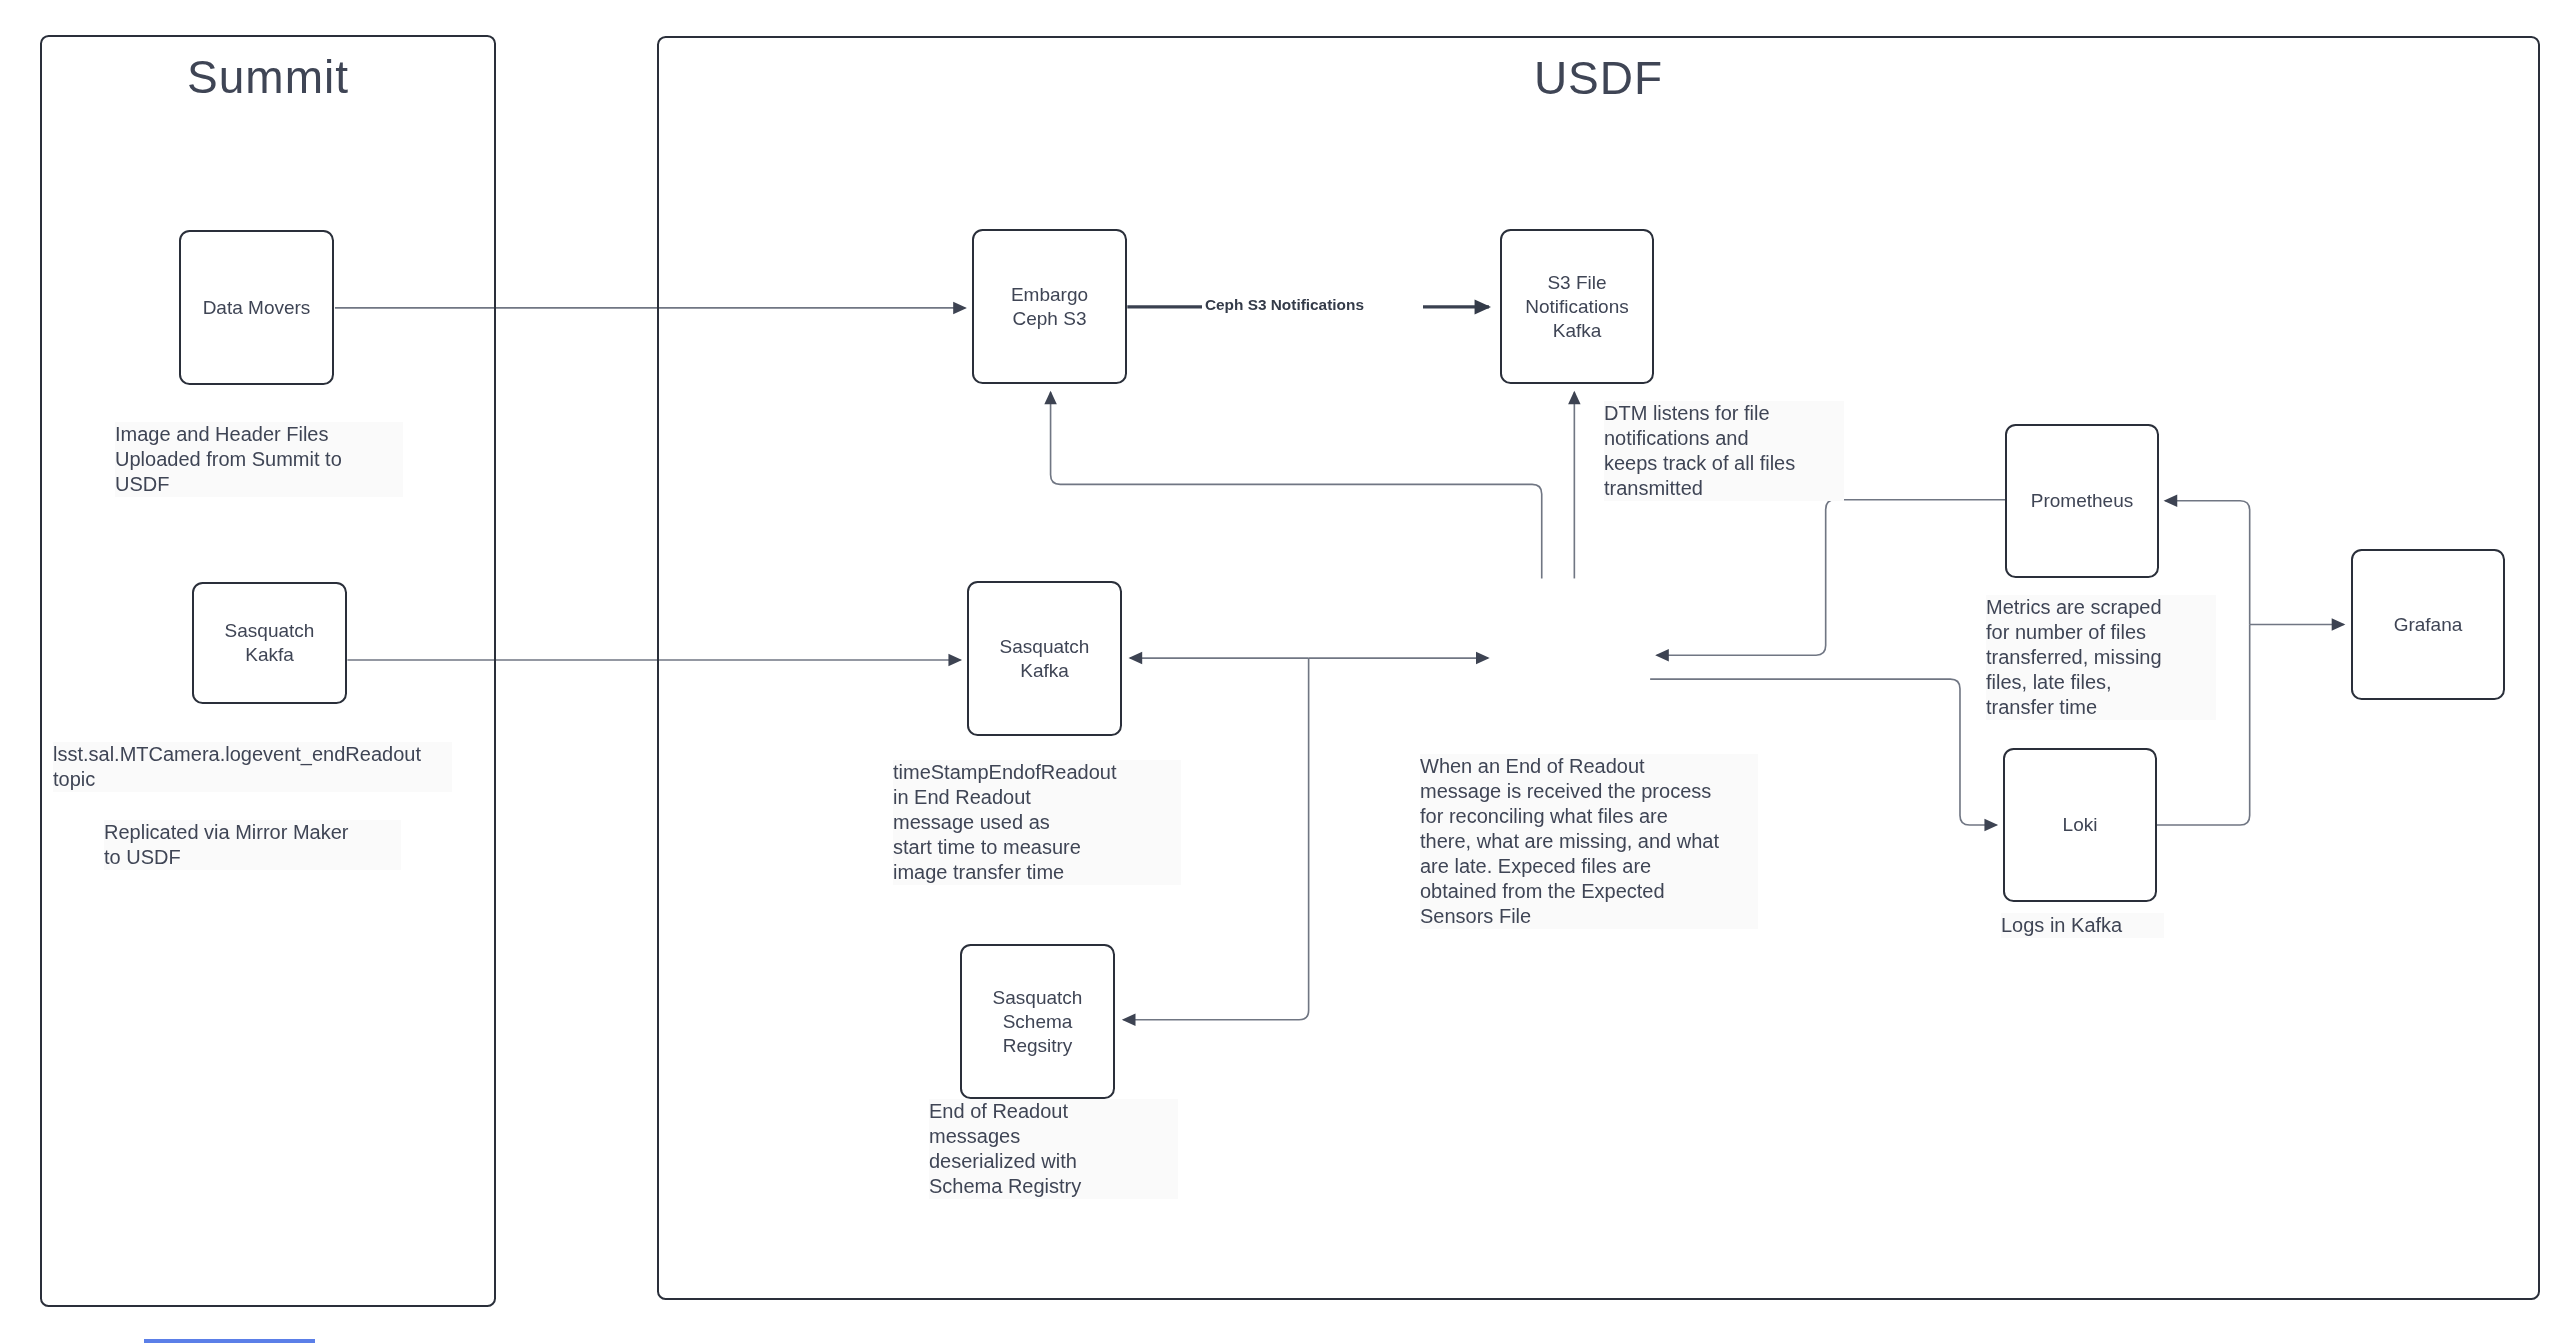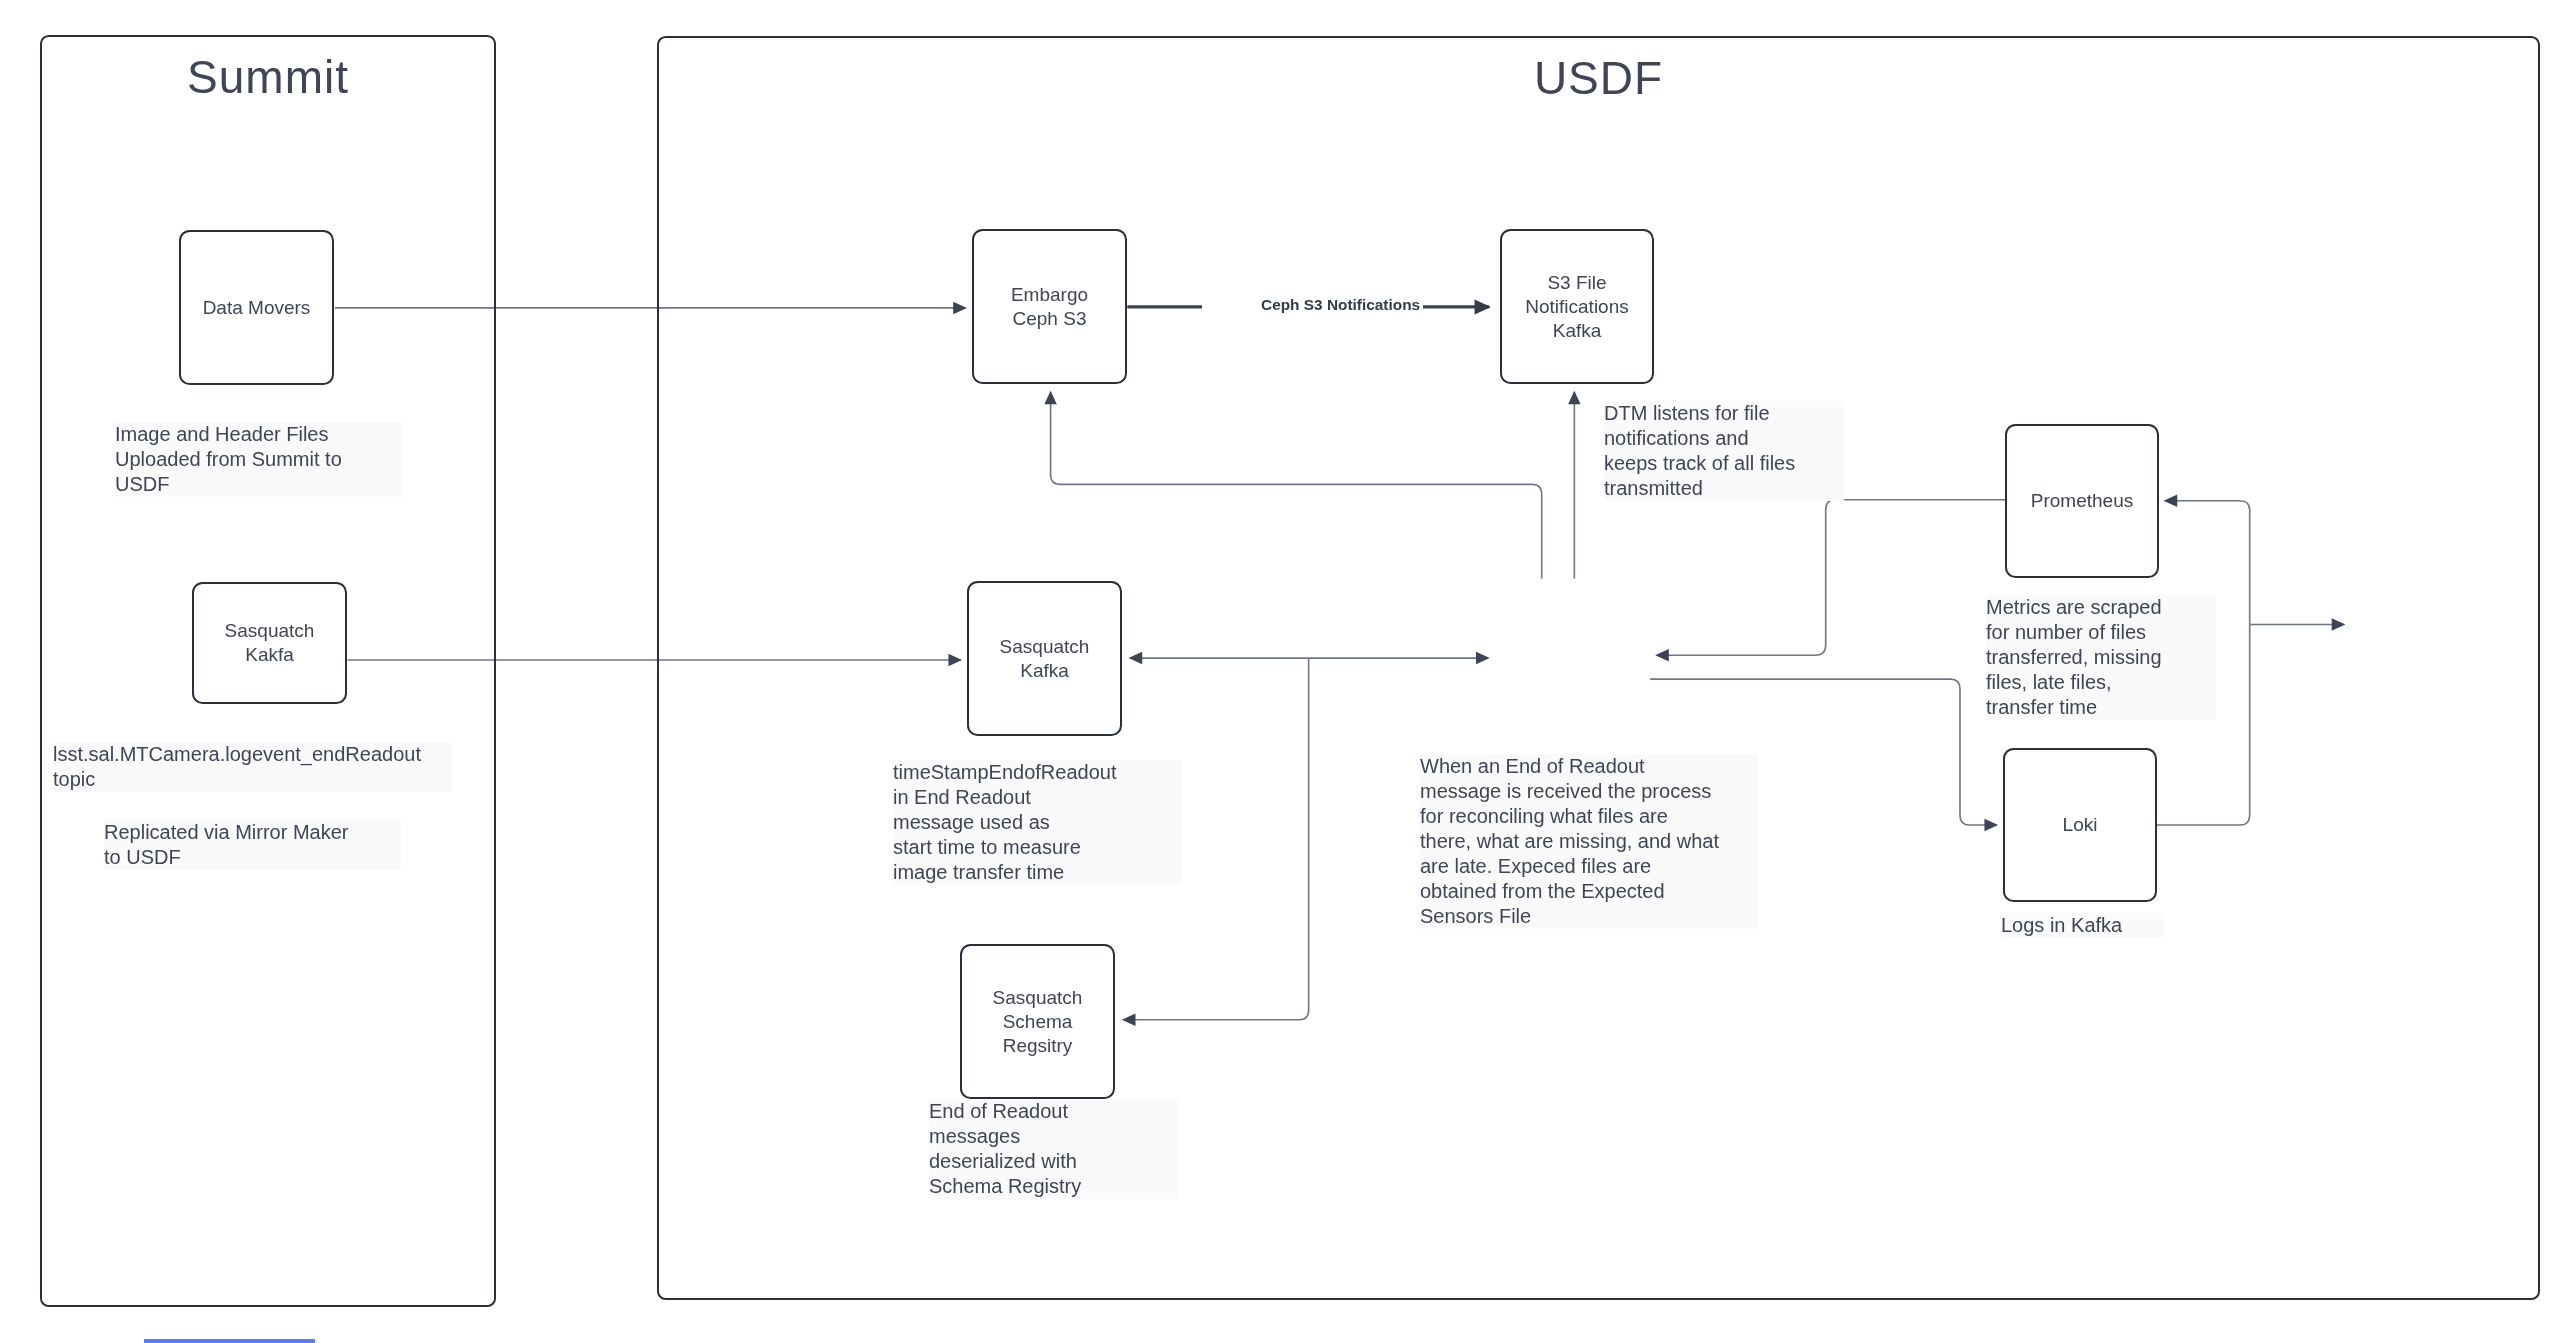--- a/index.html
+++ b/index.html
@@ -22,21 +22,21 @@
   .container-box{position:absolute;border:2.9px solid var(--box-border);border-radius:8.6px;background:transparent;}
   .container-title{position:absolute;top:13.4px;left:0;right:0;text-align:center;
     font-size:46px;font-weight:400;color:var(--text);letter-spacing:1px;}
   .node{position:absolute;border:2.9px solid var(--box-border);border-radius:10.6px;background:#ffffff;
     display:flex;align-items:center;justify-content:center;text-align:center;
     font-size:19px;line-height:24px;color:var(--text);padding:0 14.4px;}
   .annotation{position:absolute;white-space:pre-line;font-size:20px;line-height:25px;
     color:var(--text);background:var(--annotation-bg);}
   .annotation.center{}
   .annotation.left{text-align:left;}
-  .edge-label{position:absolute;text-align:right;font-size:15.4px;font-weight:bold;
+  .edge-label{position:absolute;text-align:left;font-size:15.4px;font-weight:bold;
     color:#343b49;background:#ffffff;padding:0 2.9px;}
   .bottom-bar{position:absolute;background:var(--bottom-bar);}
 </style>
 </head>
 <body>
 
 <div class="stage">
 
   <svg class="wires" viewBox="0 0 2685 1400" width="2576" height="1343">
     <defs>
@@ -92,20 +92,21 @@
 
   <div class="node" style="left:967px;top:581px;width:155px;height:155px;">Sasquatch Kafka</div>
 
 
   <div class="node" style="left:960px;top:944px;width:155px;height:155px;">Sasquatch Schema Regsitry</div>
 
   <div class="node" style="left:2005px;top:424px;width:154px;height:154px;">Prometheus</div>
 
   <div class="node" style="left:2003px;top:748px;width:154px;height:154px;">Loki</div>
 
+  <div class="node" style="left:2351px;top:549px;width:154px;height:151px;">Grafana</div>
 
   <div class="edge-label" style="left:1202px;top:296px;width:221px;">Ceph S3 Notifications</div>
 
   <div class="annotation center" style="left:115px;top:422px;width:288px;">Image and Header Files
 Uploaded from Summit to
 USDF</div>
 
   <div class="annotation center" style="left:53px;top:742px;width:399px;">lsst.sal.MTCamera.logevent_endReadout
 topic</div>
 

